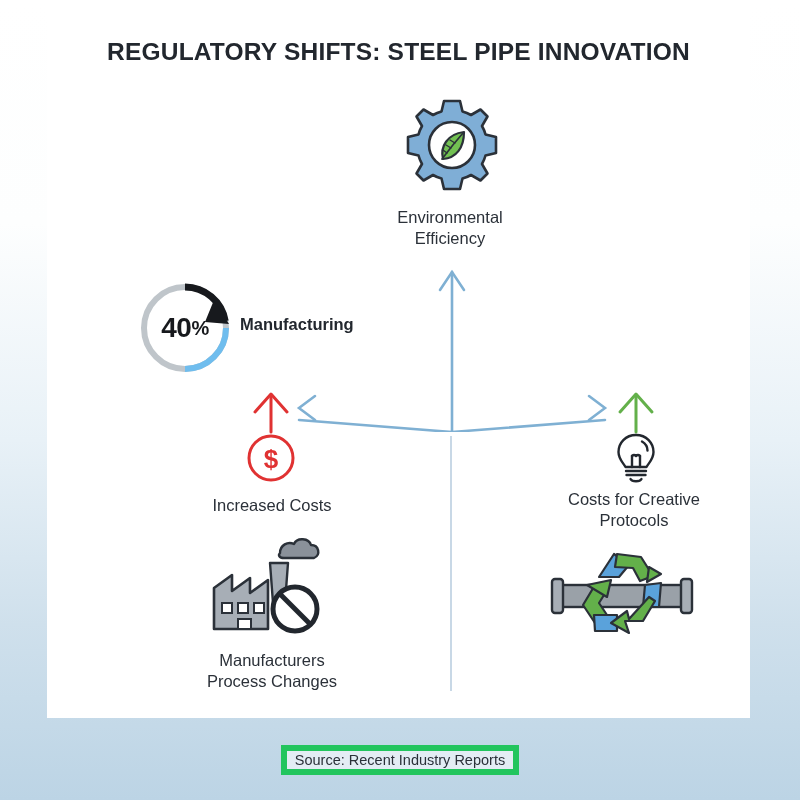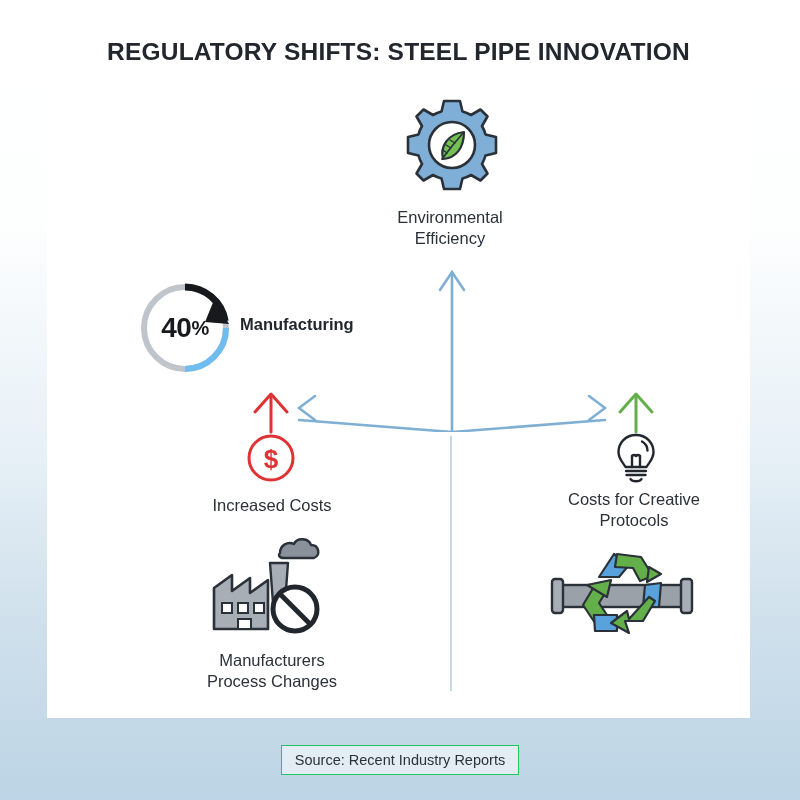--- a/index.html
+++ b/index.html
@@ -138,21 +138,21 @@
   .label-pipe   { left: 457px; top: 652px; width: 260px; }
 
   
   .source-box {
     position: absolute;
     left: 281px;
     top: 745px;
     width: 238px;
     height: 30px;
     box-sizing: border-box;
-    border: 1px solid #22c55e;
+    border: 6px solid #22c55e;
     background: rgba(255,255,255,0.55);
     display: flex;
     align-items: center;
     justify-content: center;
     font-size: 14.5px;
     color: #2b3139;
   }
 </style>
 </head>
 <body>

